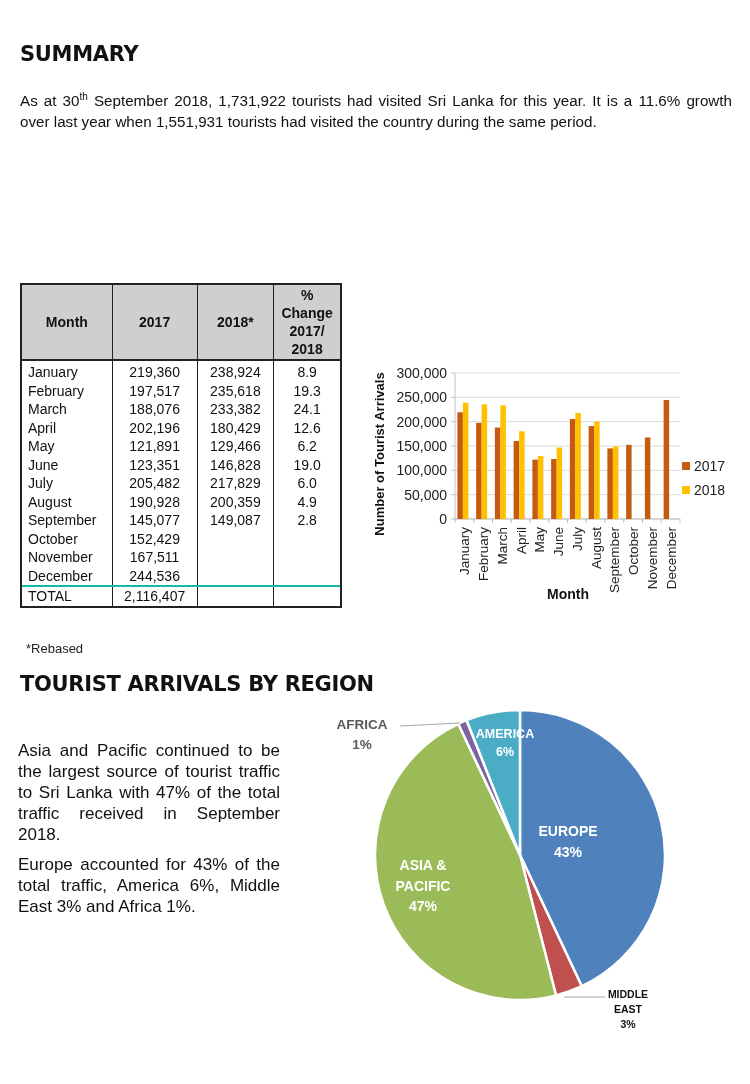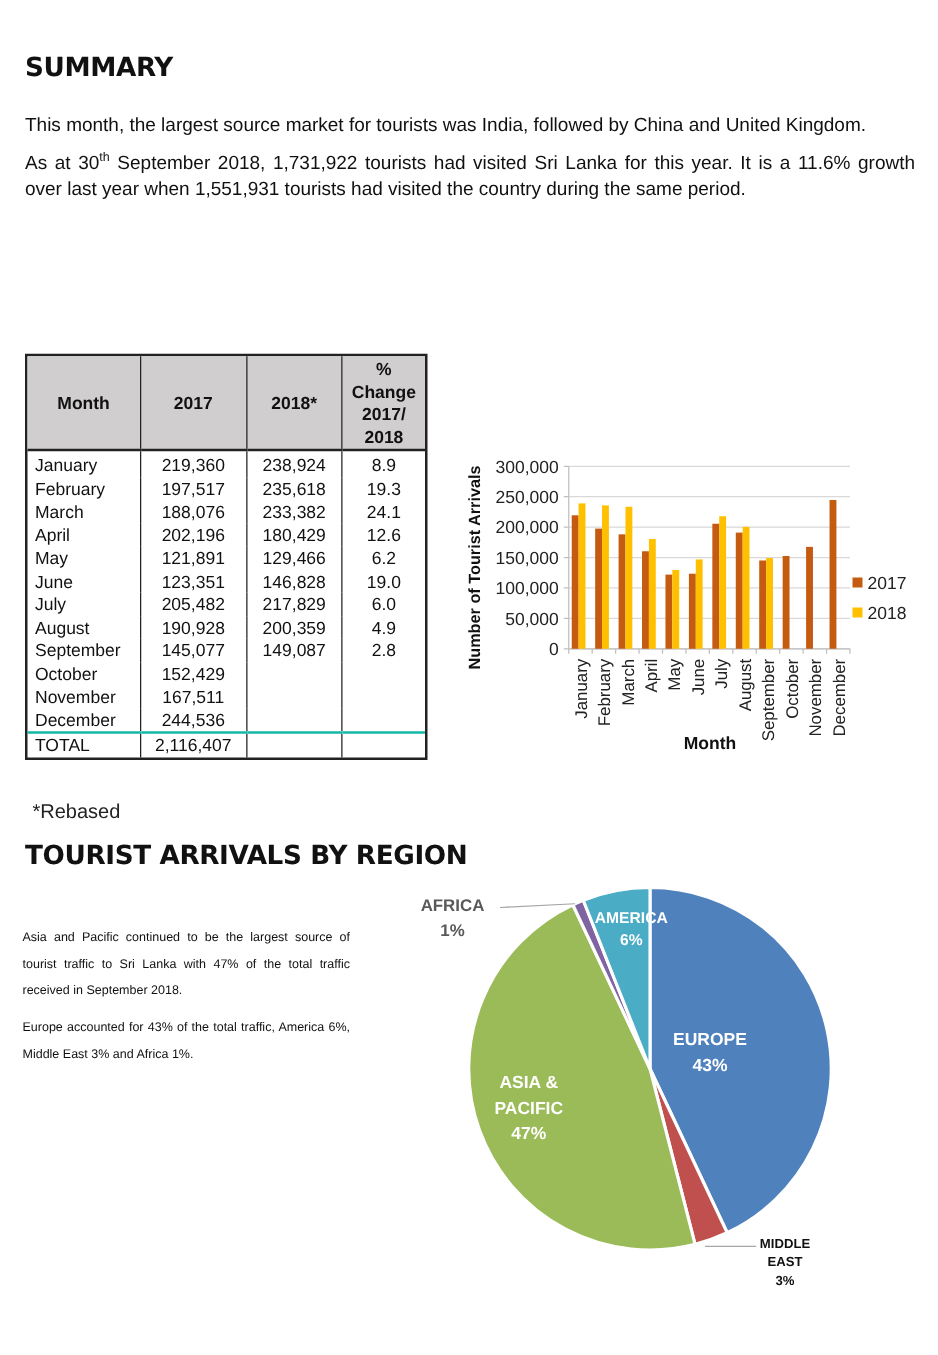--- a/index.html
+++ b/index.html
@@ -20,35 +20,34 @@
     .tbl td { border-right: 1.5px solid #222; line-height: 18.5px; padding: 0; }
     .tbl td:last-child { border-right: none; }
     .tbl td.m { padding-left: 6px; text-align: left; }
     .tbl td.c17 { text-align: center; }
     .tbl td.c18 { text-align: center; }
     .tbl td.cp { text-align: center; }
     .tbl tr.first td { padding-top: 2px; }
     .tbl tr.total td { border-top: 2px solid #14b8a6; font-weight: normal; line-height: 19px; }
     .tbl tr.upto td { border-top: 2px solid #222; font-weight: bold; line-height: 18px; vertical-align: bottom; }
     .c-month { width: 91px; } .c-2017 { width: 86px; } .c-2018 { width: 78px; } .c-pct { width: 67px; }
-    .note { font-size: 16px; color: #222; }
+    .note { font-size: 13px; color: #222; }
 
     
     .chart-svg text { font-family: "Liberation Sans", sans-serif; }
 
-    .region-text { font-size: 10px; line-height: 21px; text-align: justify; color: #111; }
+    .region-text { font-size: 17px; line-height: 21px; text-align: justify; color: #111; }
     .region-text p { margin-bottom: 9px; }
   </style>
 </head>
 <body>
 
 <div class="abs h1" style="left:20px; top:42px;">SUMMARY</div>
 
 <div class="abs para" style="left:20px; top:90px; width:712px;">
-  <p>This month, the largest source market for tourists was India, followed by China and United Kingdom.</p>
   <p><span>As at 30</span><sup>th</sup><span> September 2018, 1,731,922 tourists had visited Sri Lanka for this year. It is a 11.6% growth over last year when 1,551,931 tourists had visited the country during the same period.</span></p>
 </div>
 
 <div class="tbl">
   <table>
     <colgroup>
         <col class="c-month">
         <col class="c-2017">
         <col class="c-2018">
         <col class="c-pct">

